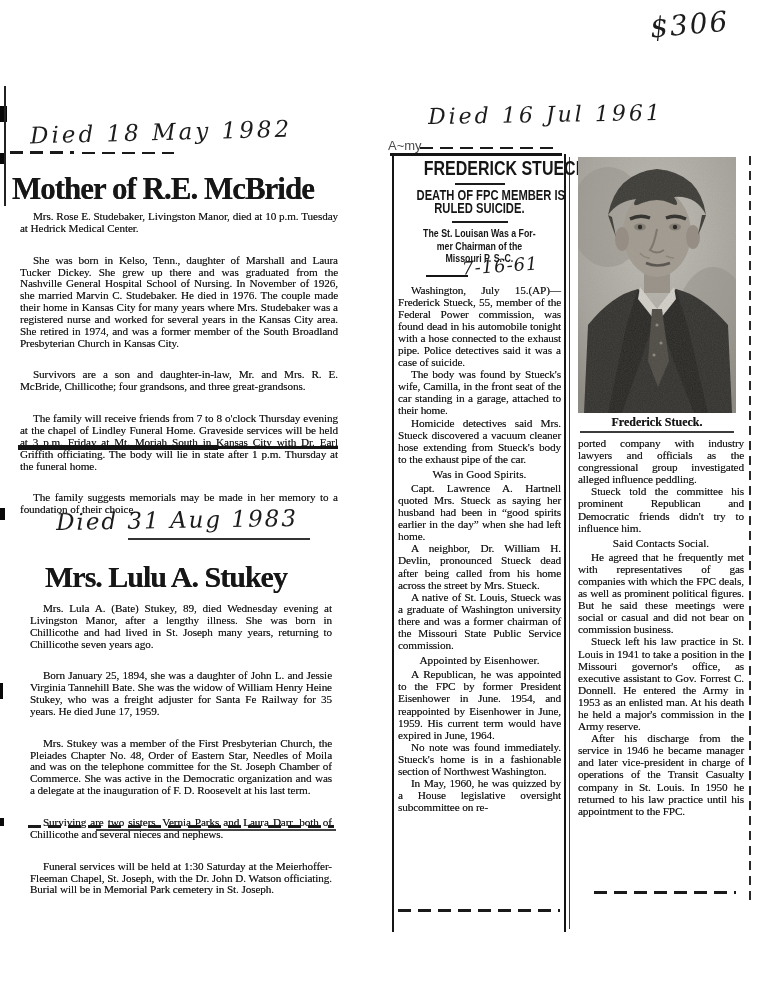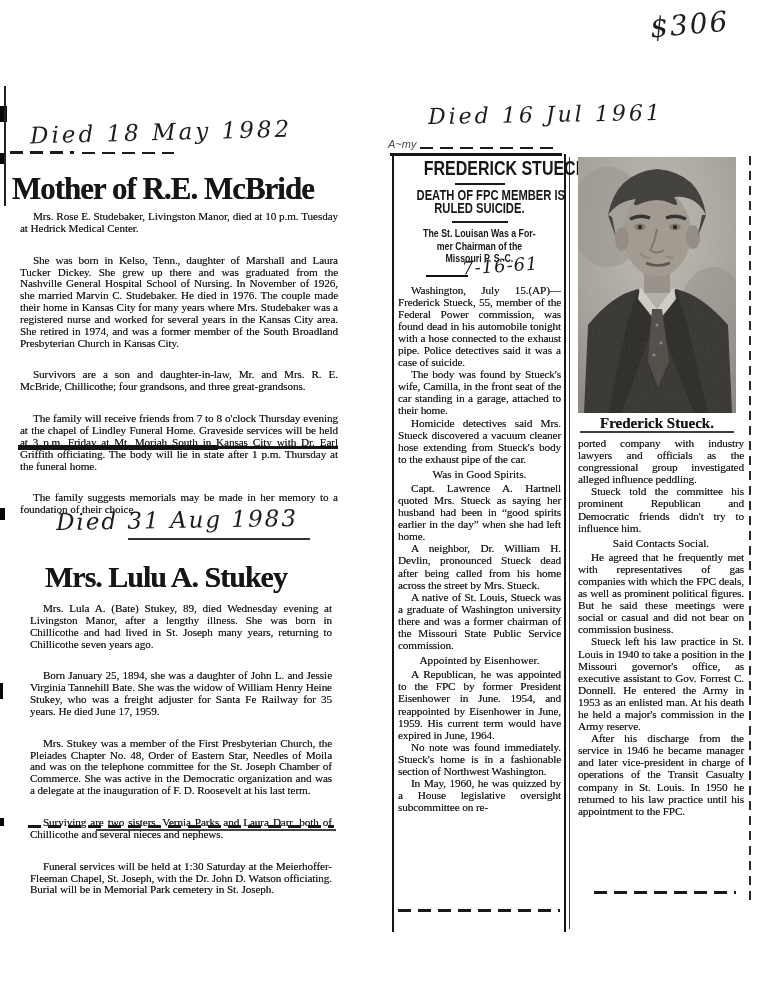--- a/index.html
+++ b/index.html
@@ -35,25 +35,25 @@
   .sans-center>span{display:inline-block; transform:scaleX(.8); transform-origin:center; white-space:nowrap;}
   .stueck-head{font-size:20px; line-height:21px; letter-spacing:0;}
   .stueck-sub{font-size:14px; line-height:13px;}
   .stueck-deck{font-size:11px; line-height:12.5px;}
   .short-rule{height:2px; background:#1b1b1b; margin:4px auto;}
   
   .rule{position:absolute; background:#151515;}
   .dash-h{position:absolute; background:repeating-linear-gradient(90deg,#1a1a1a 0 13px, rgba(0,0,0,0) 13px 20px);}
   .dash-v{position:absolute; background:repeating-linear-gradient(180deg,#2a2a2a 0 9px, rgba(0,0,0,0) 9px 15px);}
   .mark{position:absolute; background:#090909;}
-  .smudge{position:absolute; color:#4c4c4c; font-size:11px; filter:blur(.6px); font-family:"Liberation Sans",sans-serif;font-style:italic;}
+  .smudge{position:absolute; color:#4c4c4c; font-size:13px; filter:blur(.6px); font-family:"Liberation Sans",sans-serif;}
   
   .abs{position:absolute;}
   .caption{
-    position:absolute; font-weight:bold; font-size:15px; text-align:center;
+    position:absolute; font-weight:bold; font-size:12px; text-align:center;
     font-family:"Liberation Serif", serif; text-shadow:0 0 .4px rgba(0,0,0,.6);
   }
 </style>
 </head>
 <body>
 
 <div class="page">
 
   <div class="mark" style="left:0;top:106px;width:7px;height:16px;"></div>
   <div class="mark" style="left:0;top:153px;width:5px;height:11px;"></div>
@@ -192,19 +192,19 @@
       <rect width="158" height="256" filter="url(#grain)" opacity=".5"></rect>
     </svg>
     <div class="caption" style="left:578px;top:415px;width:158px;">Frederick Stueck.</div>
     <div class="rule" style="left:580px;top:431px;width:154px;height:1.5px;background:#3c3c3c;"></div>
 
     <div class="abs colbody" style="left:578px;top:437px;width:166px;">
       <p class="noindent">ported company with industry lawyers and officials as the congressional group investigated alleged influence peddling.</p>
       <p>Stueck told the committee his prominent Republican and Democratic friends didn't try to influence him.</p>
       <div class="col-sub">Said Contacts Social.</div>
       <p>He agreed that he frequently met with representatives of gas companies with which the FPC deals, as well as prominent political figures. But he said these meetings were social or casual and did not bear on commission business.</p>
-      <p>Stueck left his law practice in St. Louis in 1940 to take a position in the Missouri governor's office, as executive assistant to Gov. Forrest C. Donnell. He entered the Army in 1953 as an enlisted man. At his death he held a major's commission in the Army reserve.</p>
+      <p>Stueck left his law practice in St. Louis in 1941 to take a position in the Missouri governor's office, as executive assistant to Gov. Forrest C. Donnell. He entered the Army in 1953 as an enlisted man. At his death he held a major's commission in the Army reserve.</p>
       <p>After his discharge from the service in 1946 he became manager and later vice-president in charge of operations of the Transit Casualty company in St. Louis. In 1950 he returned to his law practice until his appointment to the FPC.</p>
     </div>
     <div class="dash-h" style="left:594px;top:891px;width:142px;height:2.5px;"></div>
   </section>
 
 </div>
 
 </body></html>

